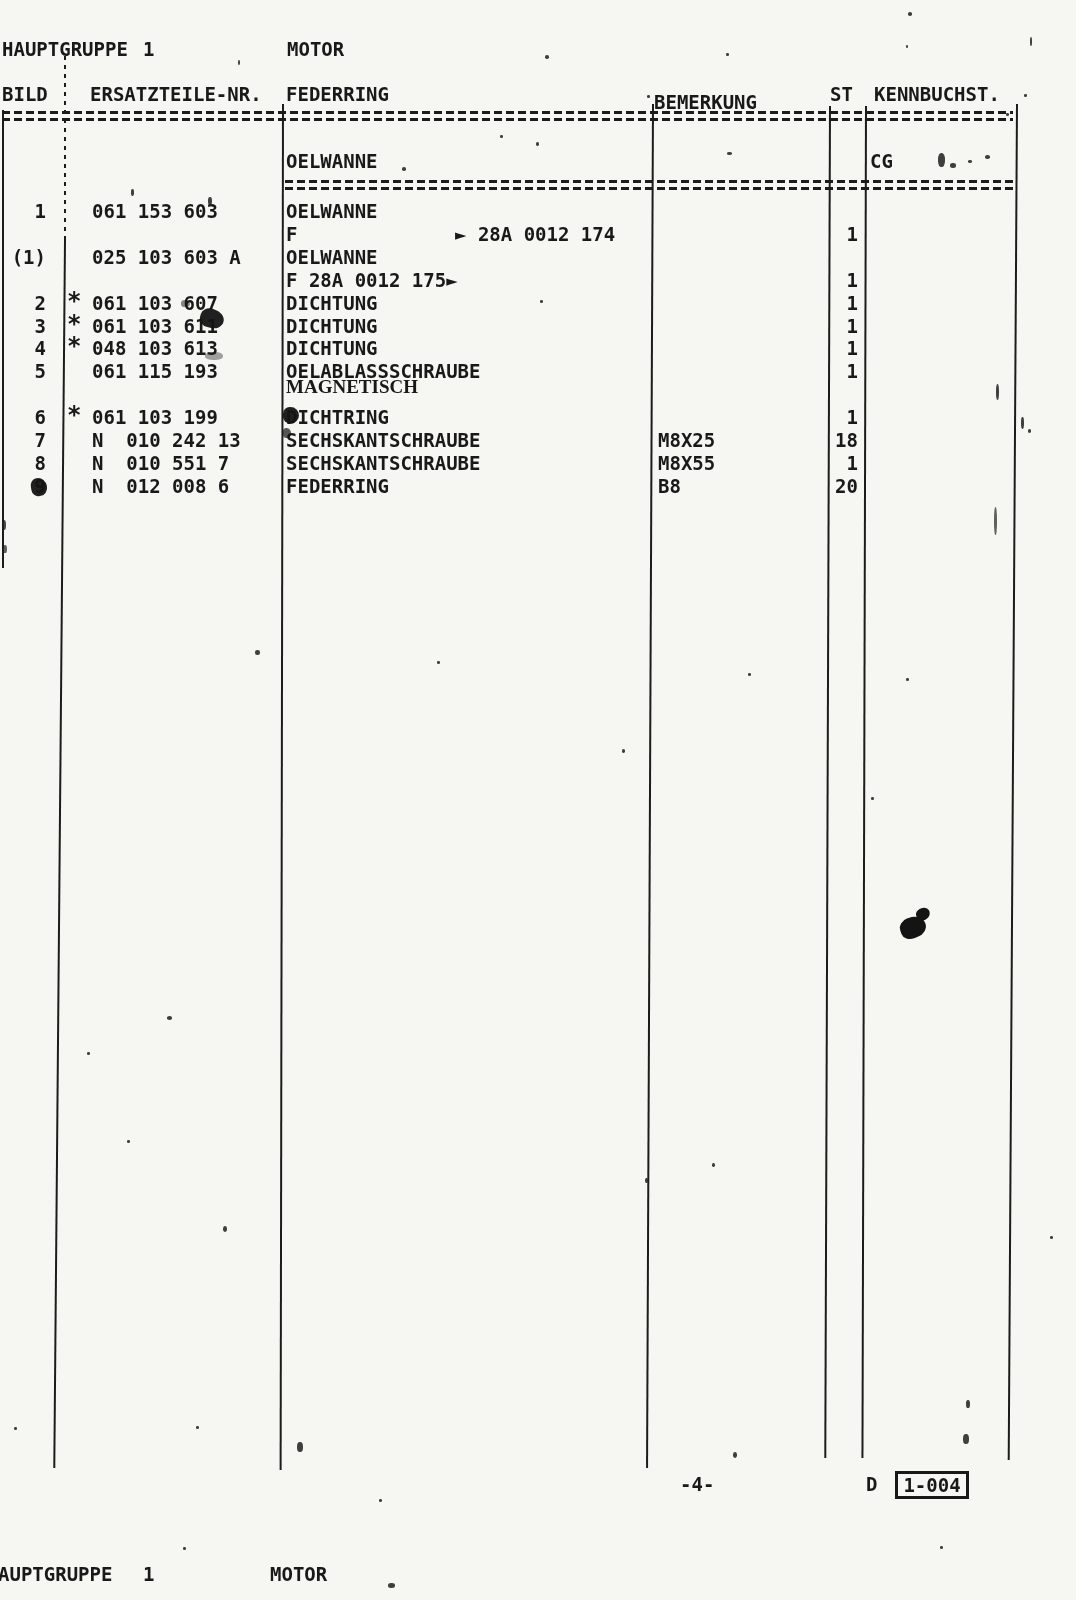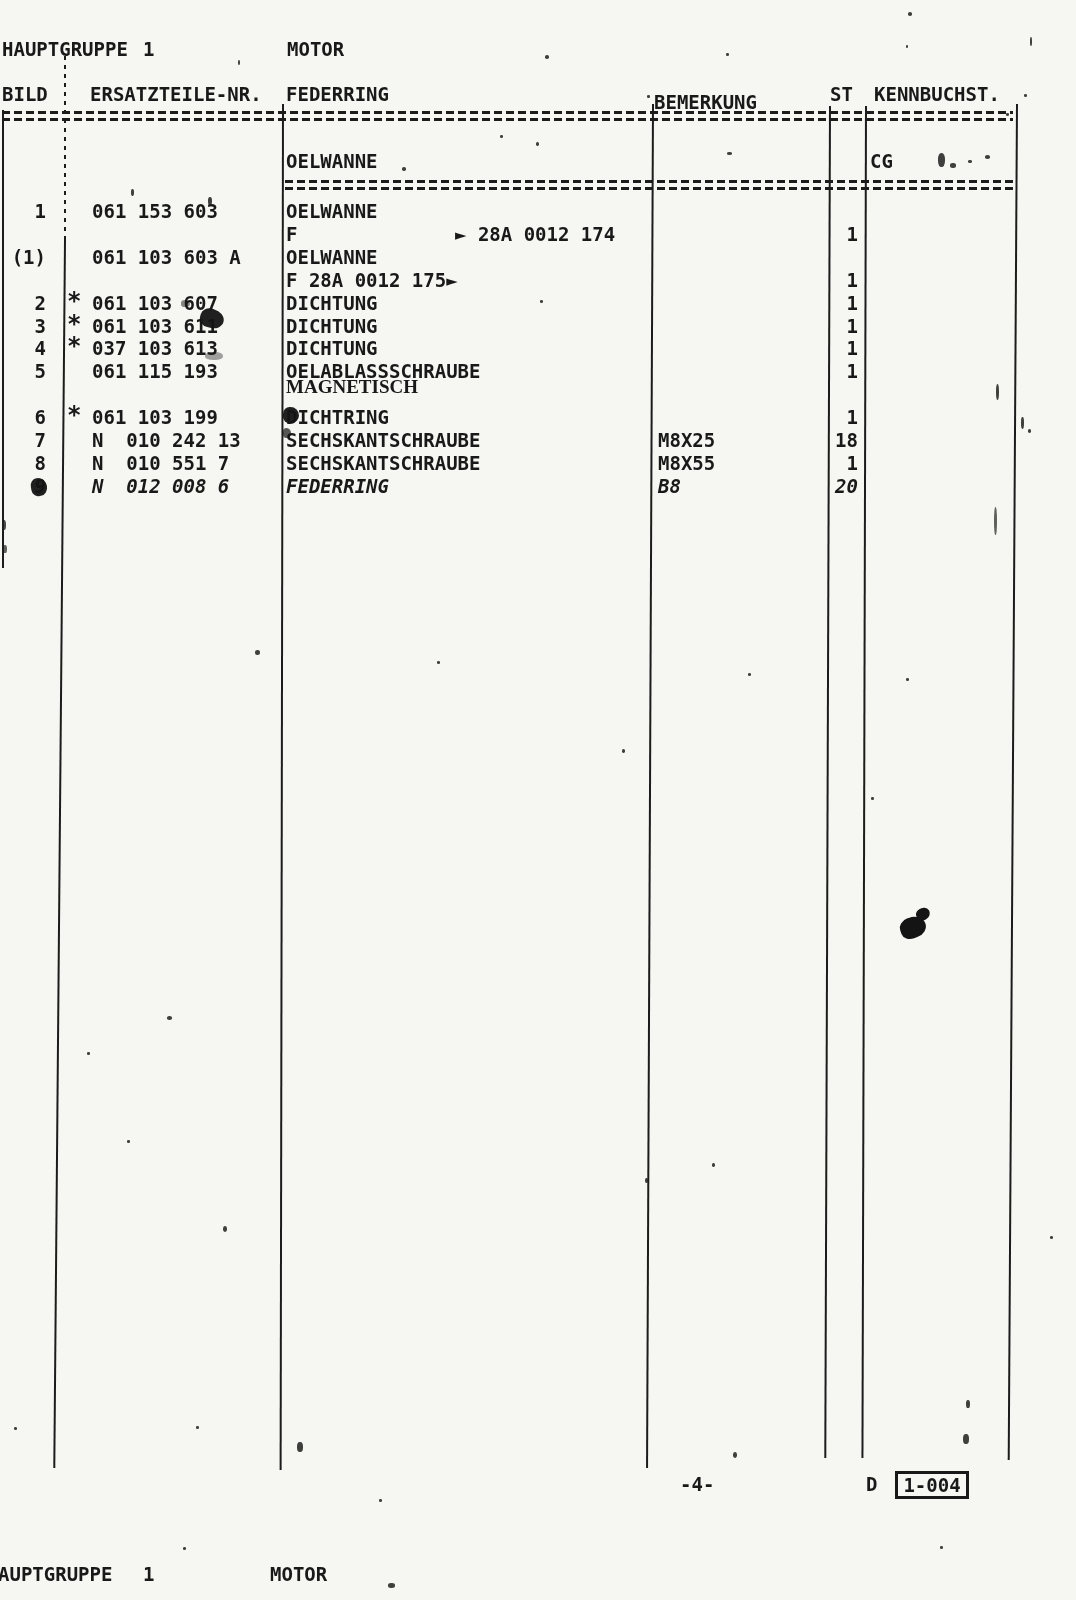--- a/index.html
+++ b/index.html
@@ -67,21 +67,21 @@
         <span class="abs c-part">061 153 603</span>
         <span class="abs c-ben">OELWANNE</span>
       </div>
       <div class="row" style="top: 223.9px;">
         <span class="abs c-ben">F</span>
         <span class="abs c-ben-note">► 28A 0012 174</span>
         <span class="abs c-st">1</span>
       </div>
       <div class="row" style="top: 246.8px;">
         <span class="abs c-bild">(1)</span>
-        <span class="abs c-part">061 103 603 A</span>
+        <span class="abs c-part">025 103 603 A</span>
         <span class="abs c-ben">OELWANNE</span>
       </div>
       <div class="row" style="top: 269.7px; text-decoration: underline;">
         <span class="abs c-ben">F 28A 0012 175►</span>
         <span class="abs c-st">1</span>
       </div>
       <div class="row" style="top: 292.6px;">
         <span class="abs c-bild">2</span>
         <span class="abs c-star">*</span>
         <span class="abs c-part">061 103 607</span>
@@ -91,21 +91,21 @@
       <div class="row" style="top: 315.5px;">
         <span class="abs c-bild">3</span>
         <span class="abs c-star">*</span>
         <span class="abs c-part">061 103 611</span>
         <span class="abs c-ben">DICHTUNG</span>
         <span class="abs c-st">1</span>
       </div>
       <div class="row" style="top: 338.4px;">
         <span class="abs c-bild">4</span>
         <span class="abs c-star">*</span>
-        <span class="abs c-part">037 103 613</span>
+        <span class="abs c-part">048 103 613</span>
         <span class="abs c-ben">DICHTUNG</span>
         <span class="abs c-st">1</span>
       </div>
       <div class="row" style="top: 361.3px;">
         <span class="abs c-bild">5</span>
         <span class="abs c-part">061 115 193</span>
         <span class="abs c-ben">OELABLASSSCHRAUBE</span>
         <span class="abs c-st">1</span>
       </div>
       <div class="row" style="top: 377px; font-family: Liberation Serif, serif;">
@@ -125,21 +125,21 @@
         <span class="abs c-bem">M8X25</span>
         <span class="abs c-st">18</span>
       </div>
       <div class="row" style="top: 452.9px;">
         <span class="abs c-bild">8</span>
         <span class="abs c-part">N  010 551 7</span>
         <span class="abs c-ben">SECHSKANTSCHRAUBE</span>
         <span class="abs c-bem">M8X55</span>
         <span class="abs c-st">1</span>
       </div>
-      <div class="row" style="top: 475.8px; font-style: italic;">
+      <div class="row" style="top: 475.8px;">
         <span class="abs c-bild">9</span>
         <span class="abs c-part">N  012 008 6</span>
         <span class="abs c-ben">FEDERRING</span>
         <span class="abs c-bem">B8</span>
         <span class="abs c-st">20</span>
       </div>
     </div>
 
   <div class="vline" style="left:2px;top:110px;height:458px;"></div>
   <div class="vline-dotted" style="left:64px;top:56px;height:186px;"></div>

